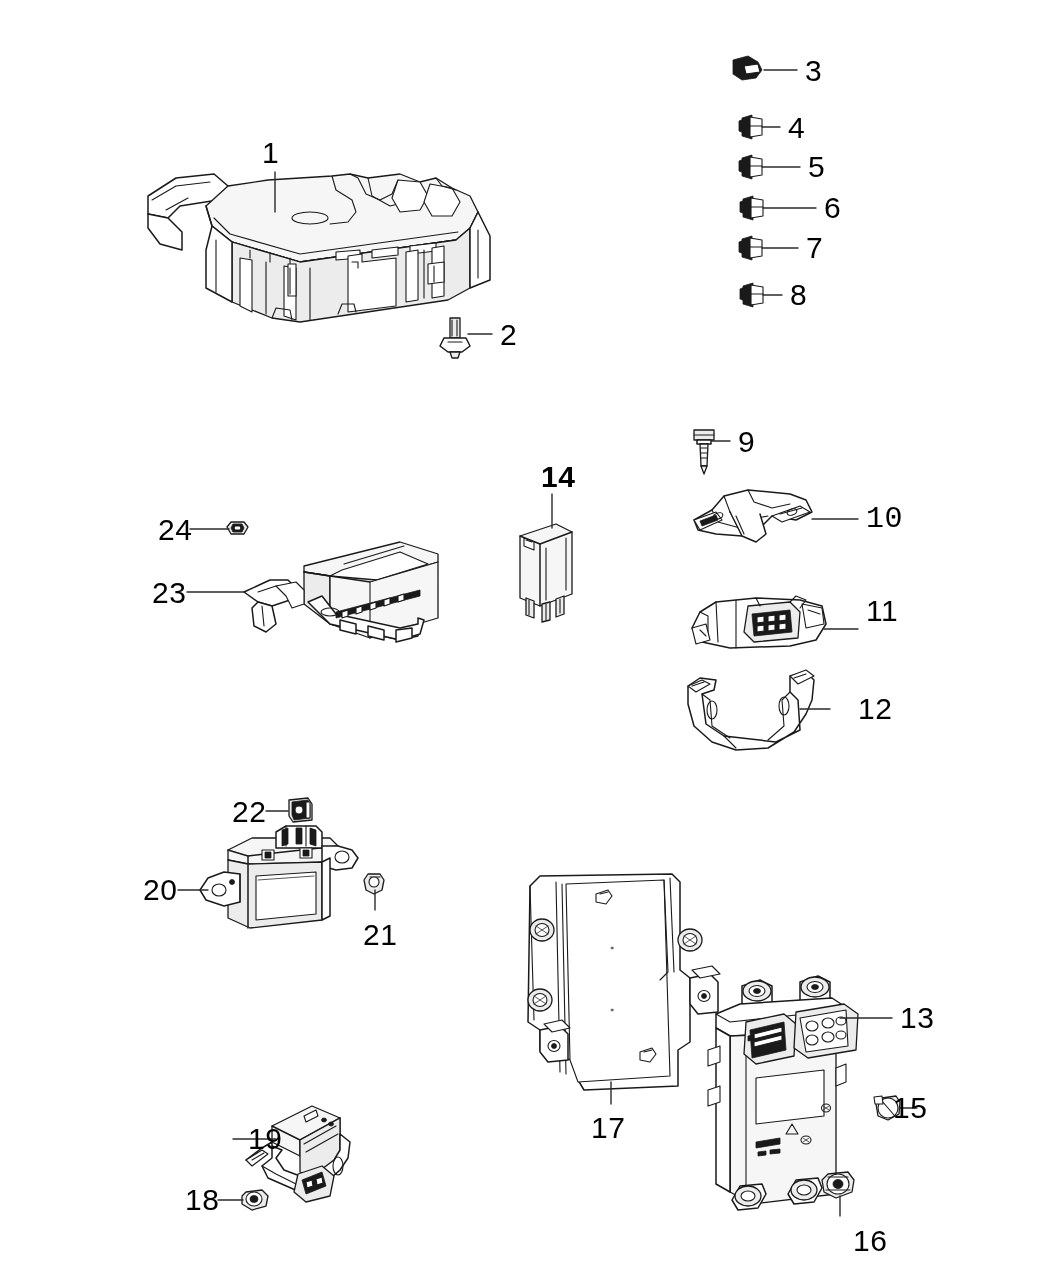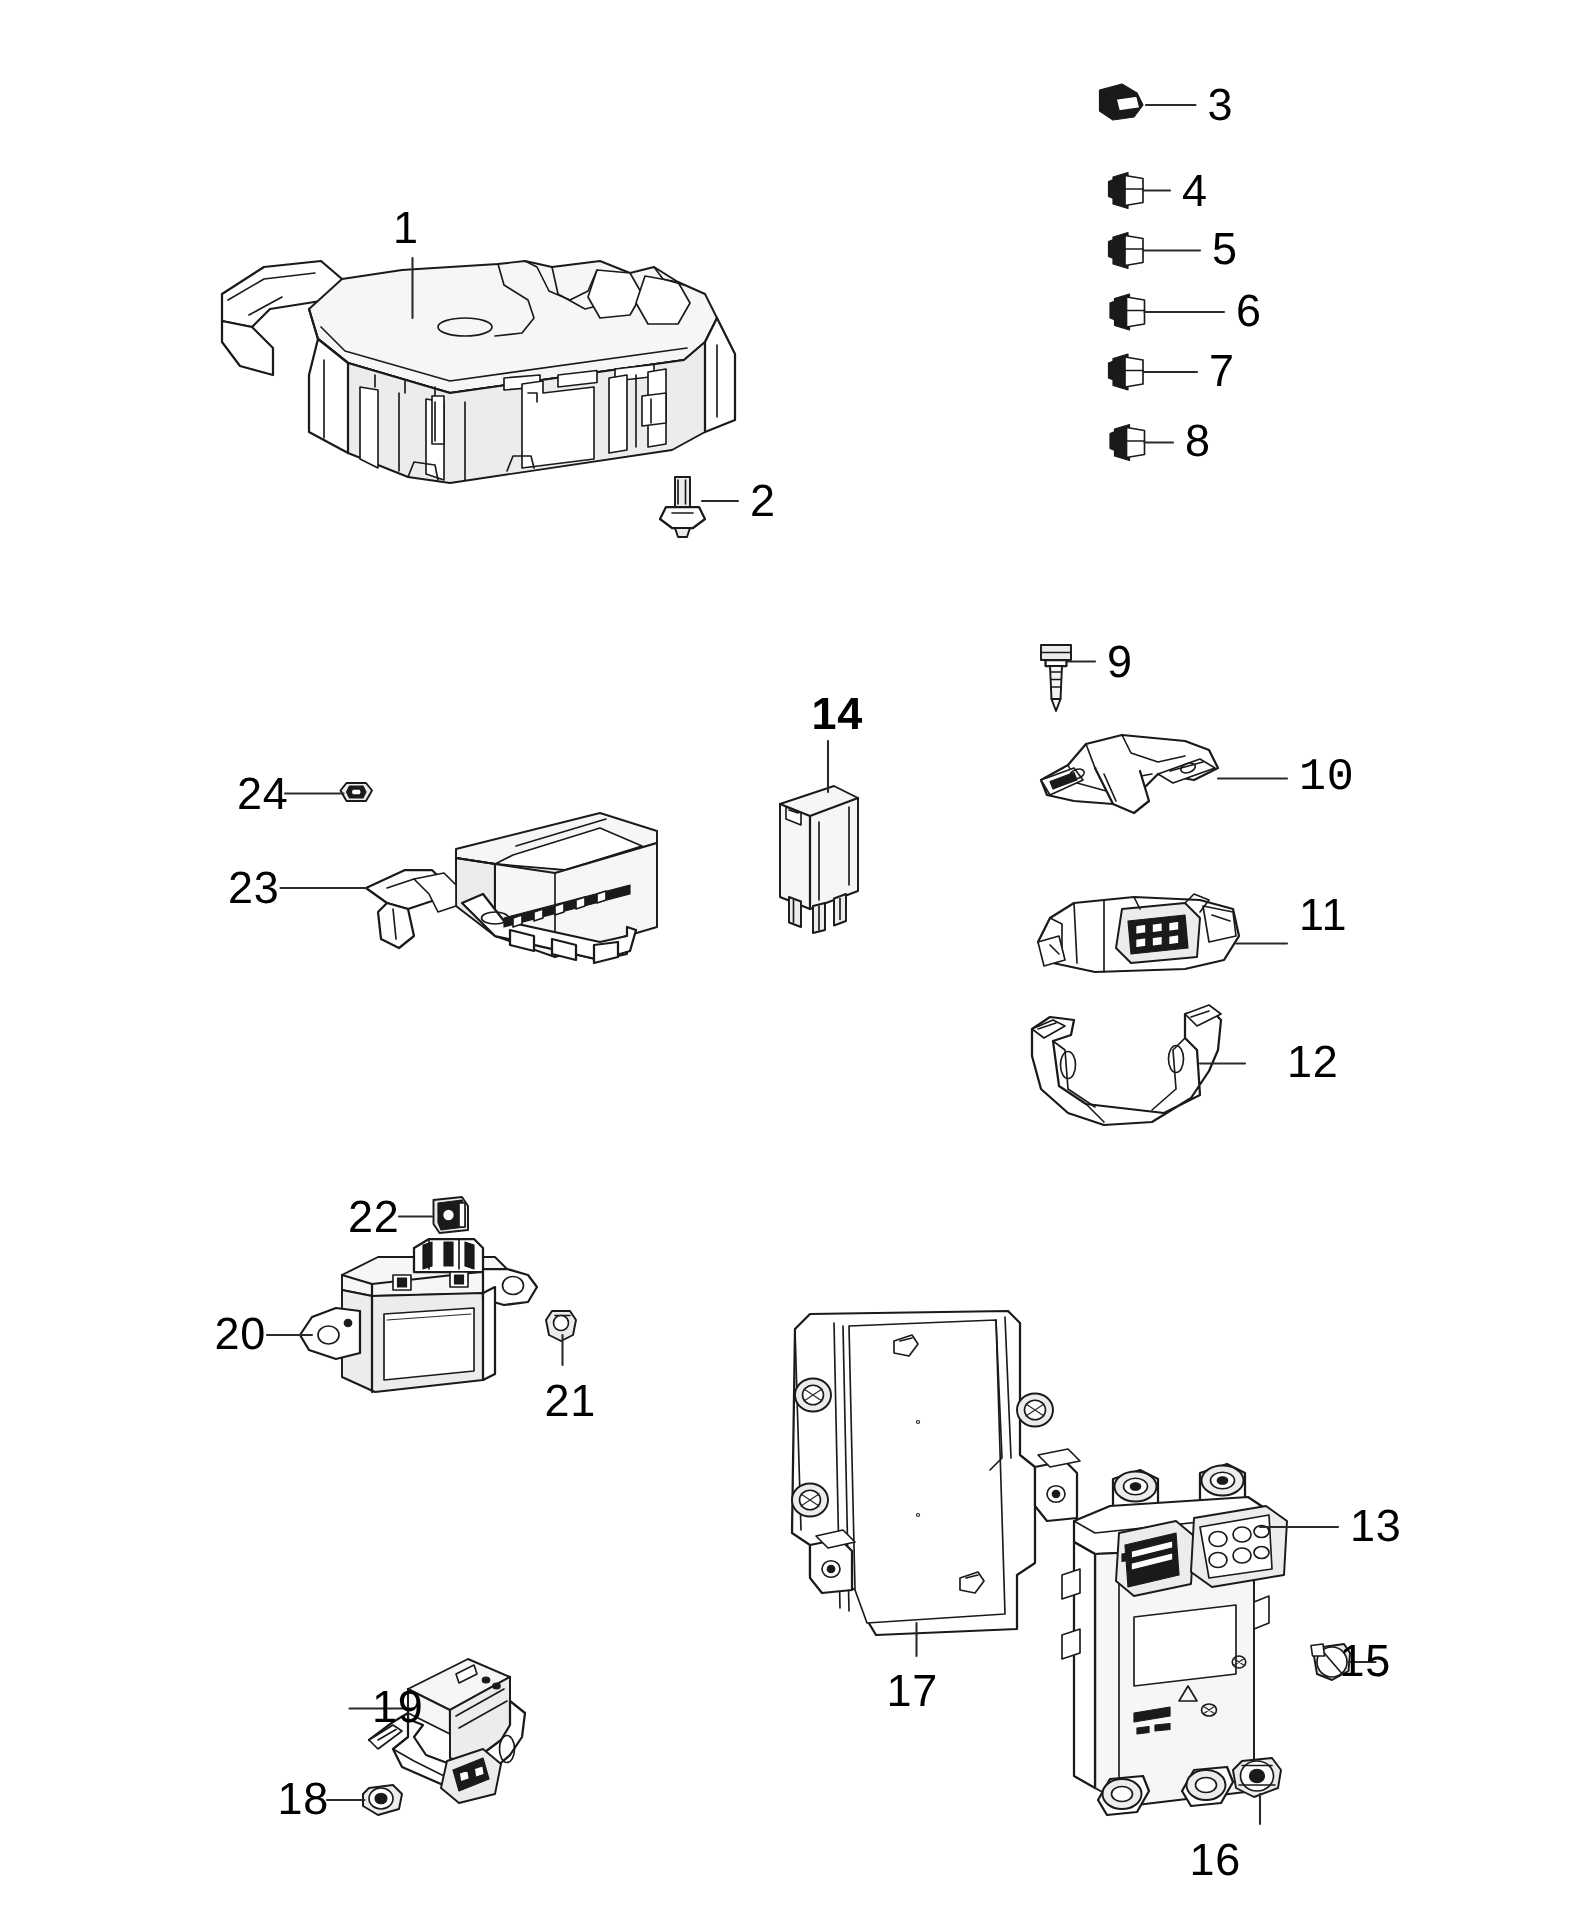--- a/index.html
+++ b/index.html
@@ -541,21 +541,21 @@
       <div class="callout" style="left: 824px; top: 193px;">6</div>
       <div class="callout" style="left: 806px; top: 233px;">7</div>
       <div class="callout" style="left: 790px; top: 280px;">8</div>
       <div class="callout" style="left: 738px; top: 427px;">9</div>
       <div class="callout" style="left: 866px; top: 504px; font-family: Liberation Mono, monospace;">10</div>
       <div class="callout" style="left: 866px; top: 596px;">11</div>
       <div class="callout" style="left: 838px; top: 694px; margin-left: 20px;">12</div>
       <div class="callout" style="left: 900px; top: 1003px;">13</div>
       <div class="callout" style="left: 541px; top: 462px; font-weight: bold;">14</div>
       <div class="callout" style="left: 893px; top: 1093px;">15</div>
-      <div class="callout" style="left: 793px; top: 1226px; text-align: center;">16</div>
+      <div class="callout" style="left: 853px; top: 1226px; text-align: center;">16</div>
       <div class="callout" style="left: 591px; top: 1113px;">17</div>
       <div class="callout" style="left: 185px; top: 1185px;">18</div>
       <div class="callout" style="left: 200px; top: 1124px; margin-left: 48px;">19</div>
       <div class="callout" style="left: 143px; top: 875px;">20</div>
       <div class="callout" style="left: 363px; top: 920px;">21</div>
       <div class="callout" style="left: 232px; top: 797px;">22</div>
       <div class="callout" style="left: 152px; top: 578px;">23</div>
       <div class="callout" style="left: 158px; top: 515px;">24</div>
     </div>
 

